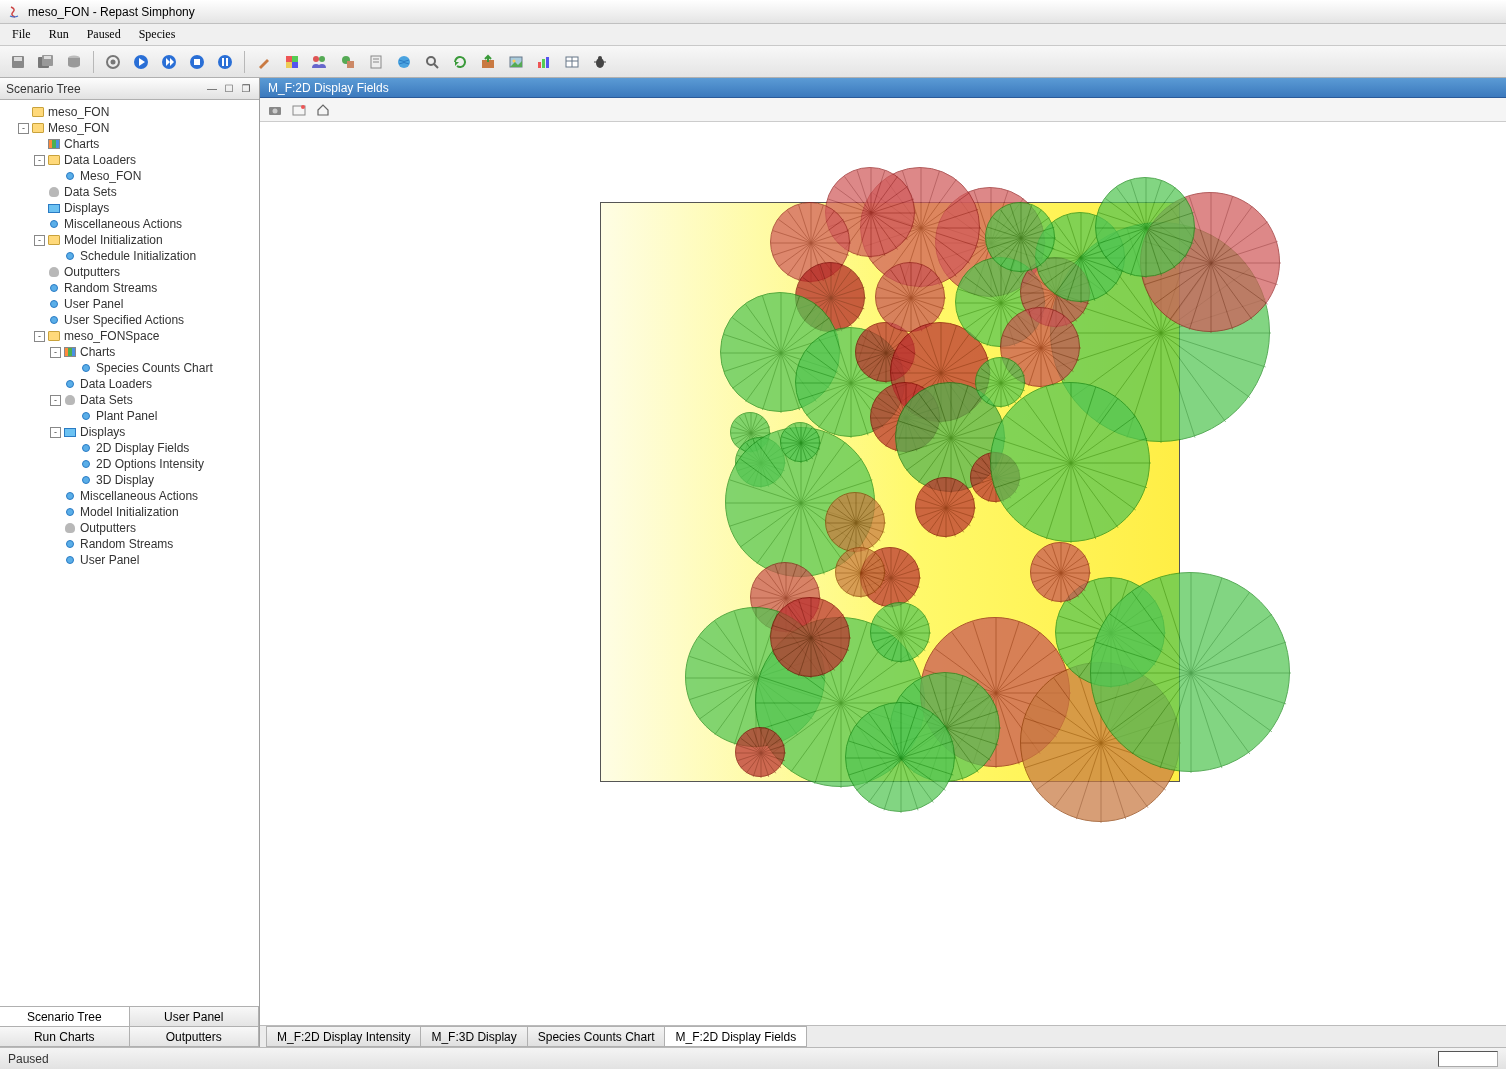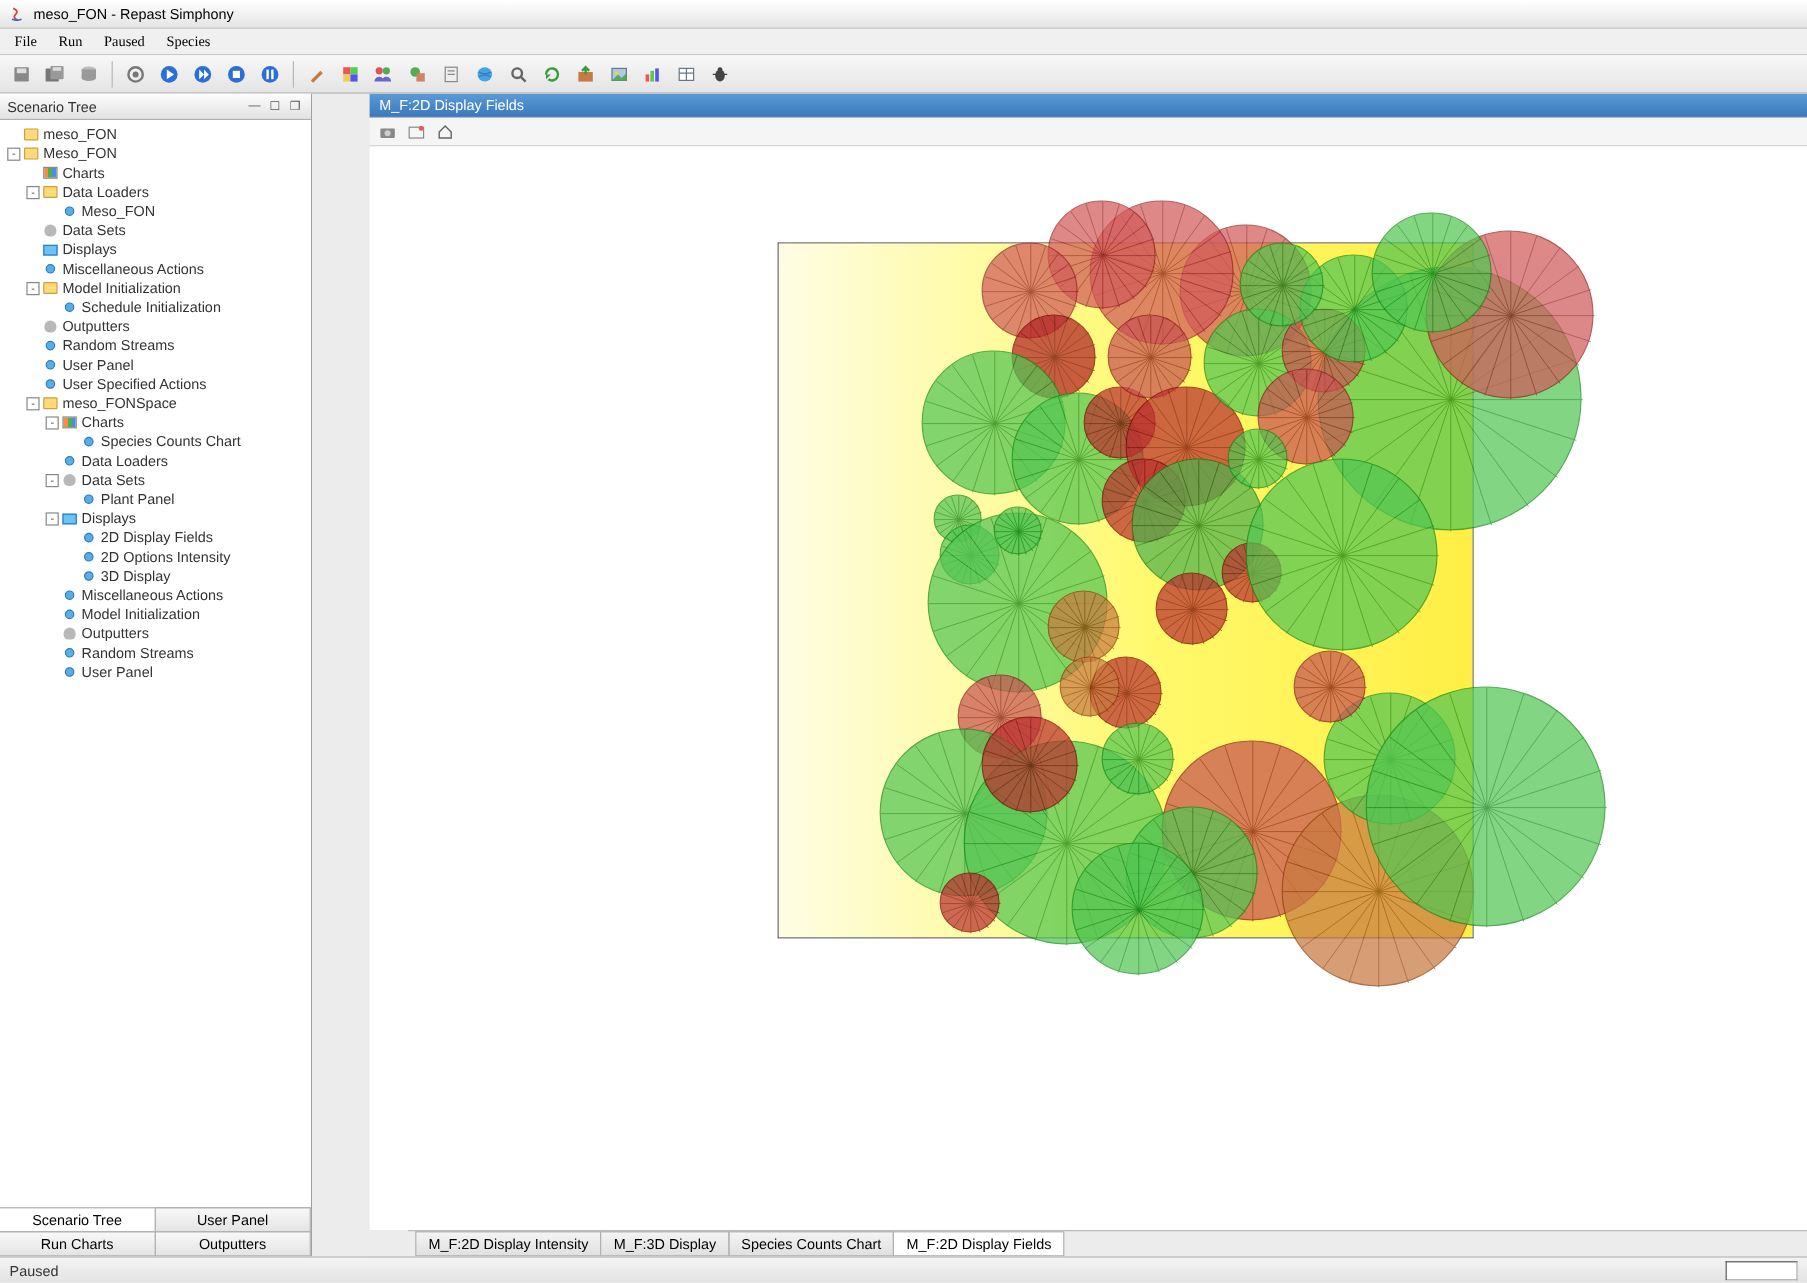--- a/index.html
+++ b/index.html
@@ -58,21 +58,20 @@
 .tb-btn {
   width: 24px; height: 24px;
   display: inline-flex; align-items: center; justify-content: center;
   border-radius: 3px;
   cursor: pointer;
 }
 .main-area {
   flex: 1;
   display: flex;
   overflow: hidden;
-  gap: 48px;
 }
 
 .left-panel {
   width: 260px;
   display: flex;
   flex-direction: column;
   border-right: 1px solid #a0a0a0;
   background: #fff;
 }
 .panel-header {
@@ -90,21 +89,21 @@
   width: 14px; height: 12px;
   margin-left: 3px;
   display:inline-flex; align-items:center; justify-content:center;
   font-size: 10px;
   cursor: pointer;
   color:#555;
 }
 .tree {
   flex: 1;
   overflow: auto;
-  padding: 4px 2px;
+  padding: 4px 14px;
   background: #fff;
 }
 .tree-node {
   display: flex;
   align-items: center;
   height: 16px;
   font-size: 12px;
   color: #333;
   white-space: nowrap;
   cursor: default;
@@ -200,21 +199,20 @@
 }
 .spoke-svg { position:absolute; inset:0; pointer-events:none; }
 
 .bottom-tabs {
   height: 22px;
   display:flex;
   padding-left:6px;
   background:#ececec;
   border-top:1px solid #bbb;
   gap:0;
-  margin-left:32px;
 }
 .btab {
   padding:2px 10px;
   border:1px solid #b0b0b0;
   background:linear-gradient(#f4f4f4,#e0e0e0);
   font-size:12px;
   cursor:pointer;
   margin-right:-1px;
   display:flex; align-items:center;
 }

